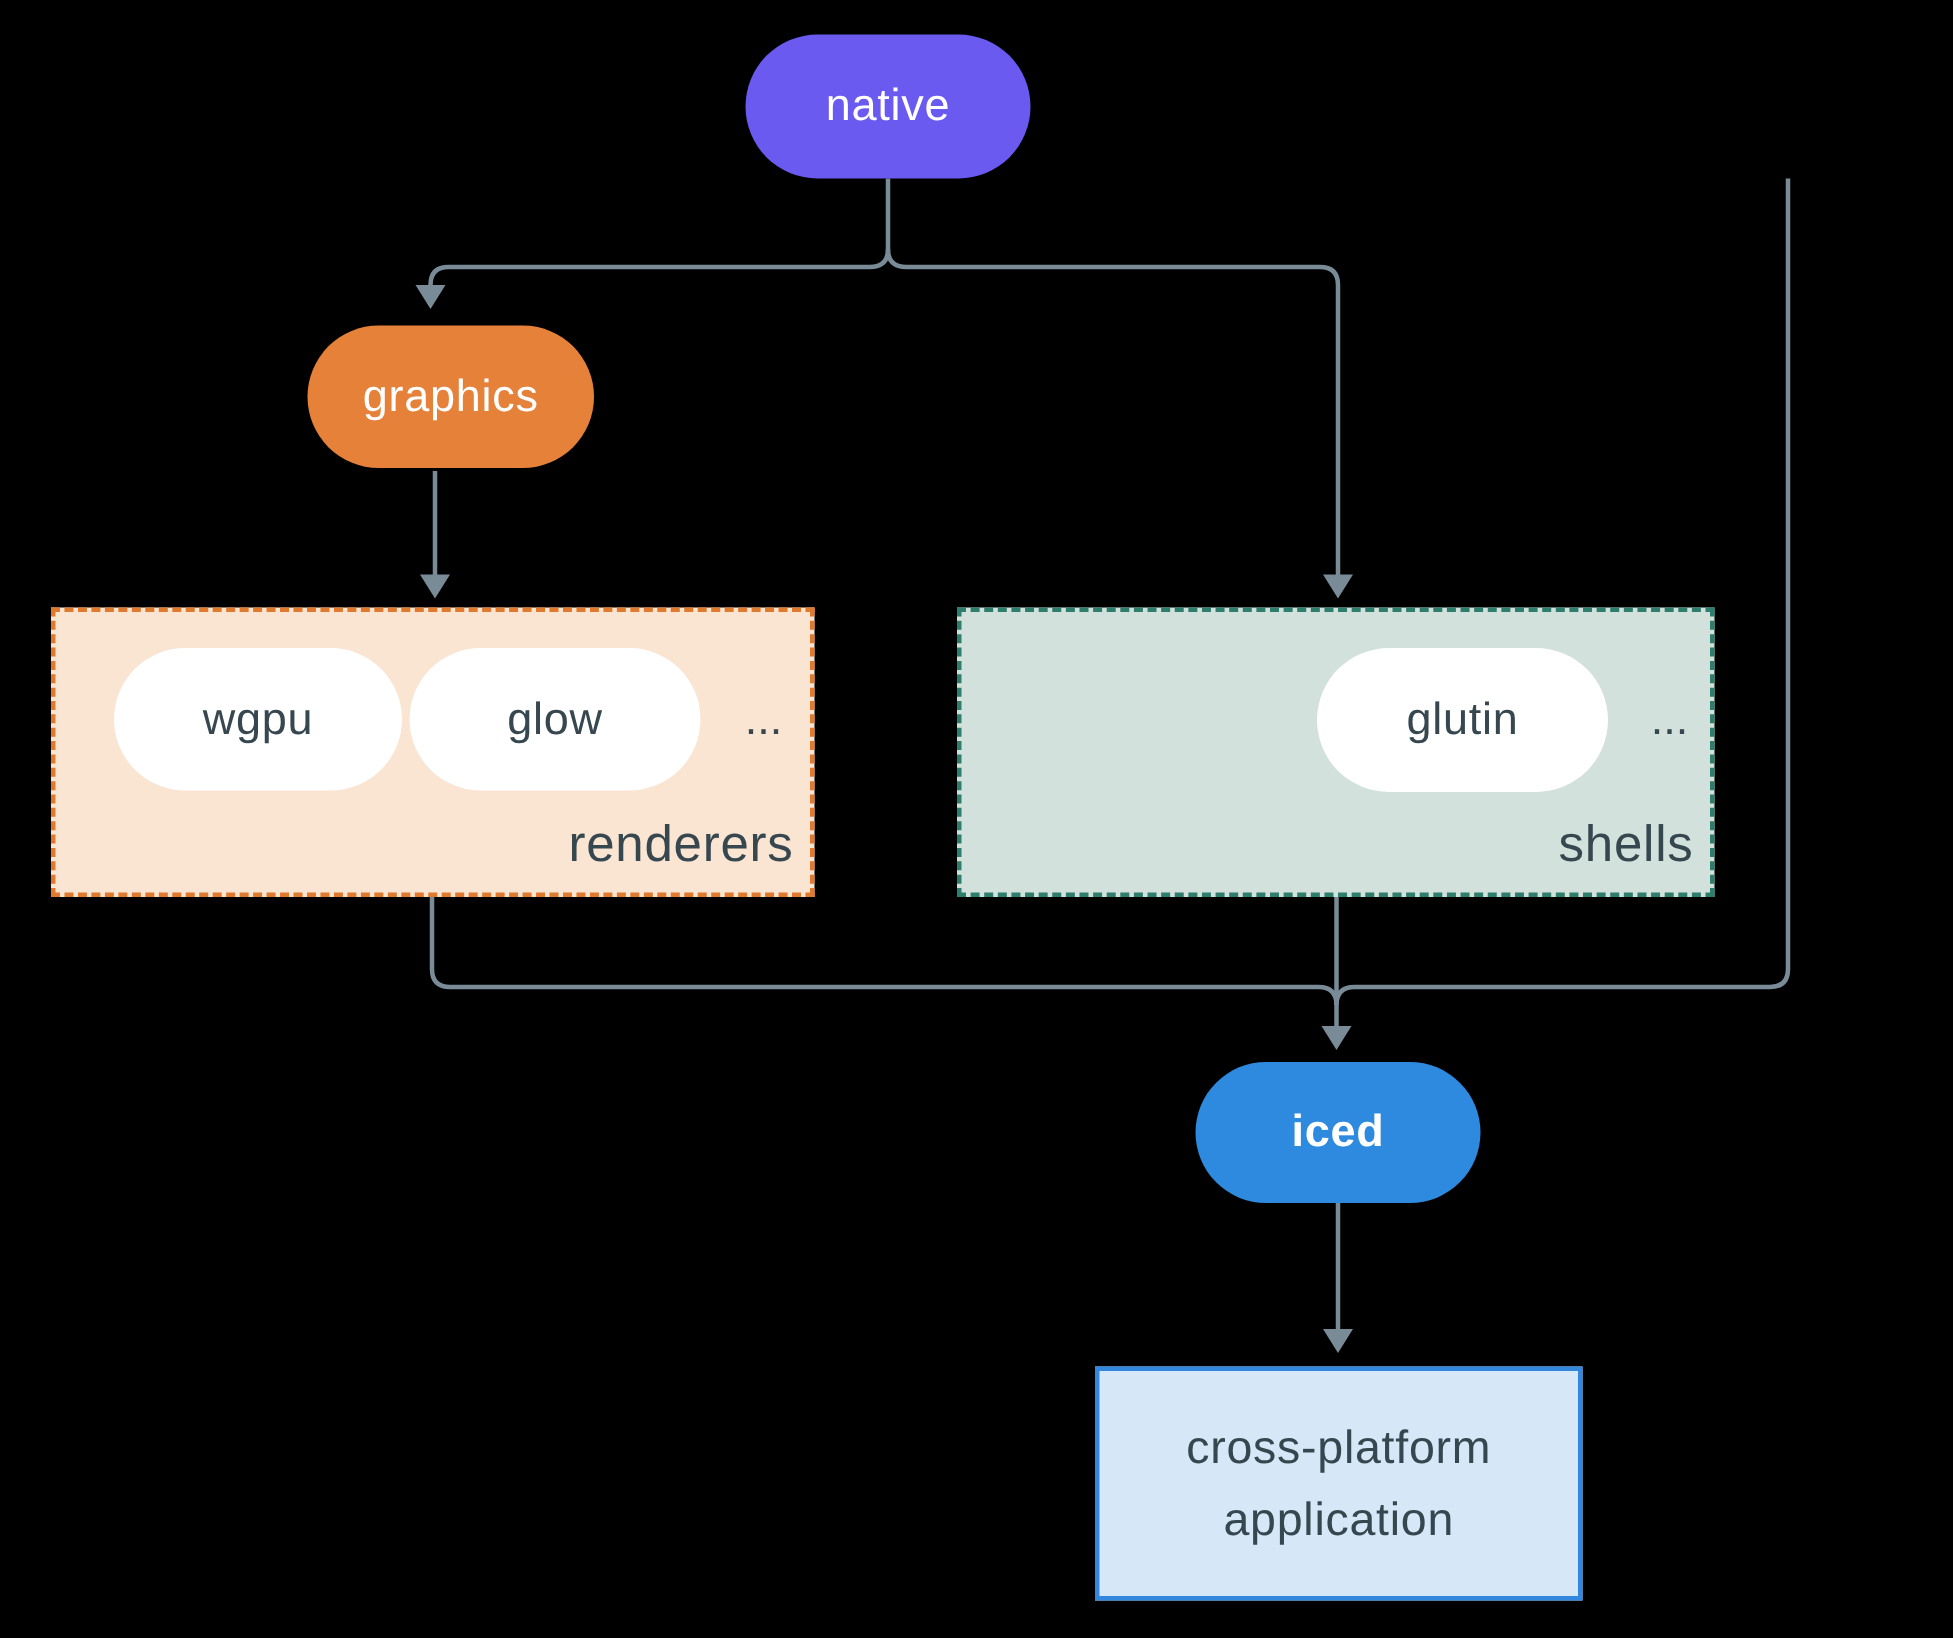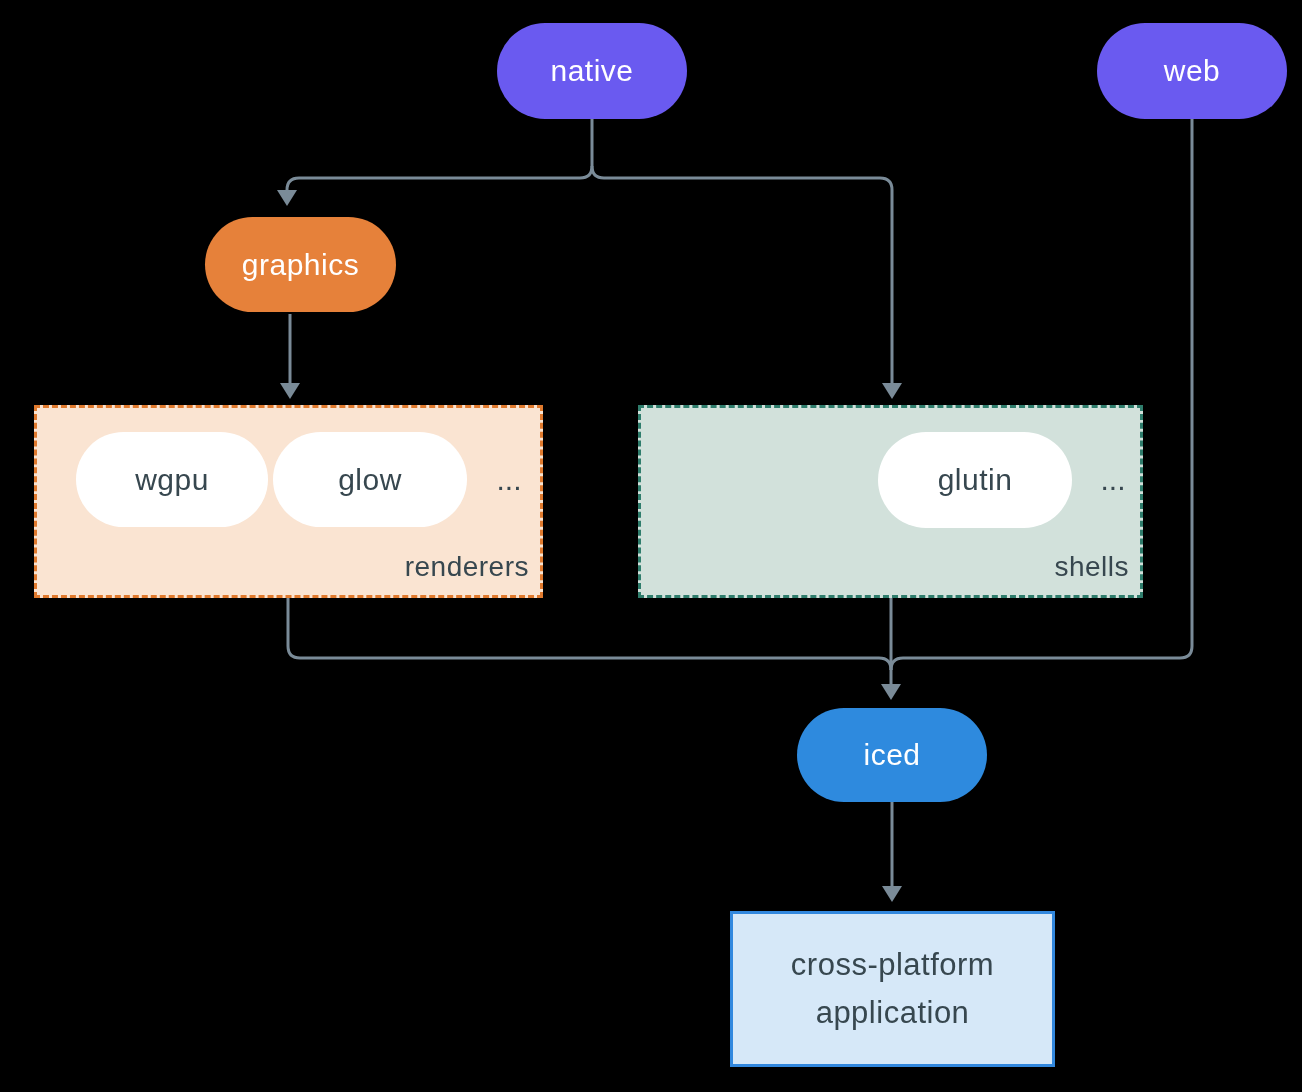--- a/index.html
+++ b/index.html
@@ -47,21 +47,21 @@
   .group {
     position: absolute;
     box-sizing: border-box;
     border-width: 3px;
     border-style: dashed;
   }
   .group-label {
     position: absolute;
     right: 11px;
     bottom: 12px;
-    font-size: 28px;
+    font-size: 34px;
     color: #37474F;
     letter-spacing: 0.5px;
   }
   .ellipsis {
     position: absolute;
     font-size: 30px;
     color: #37474F;
     display: flex;
     align-items: center;
     justify-content: center;
@@ -106,23 +106,20 @@
     <polygon points="871,684 891,684 881,700" style="fill: rgb(122, 139, 152);"></polygon>
 
     <path d="M 882 802 L 882 888" style="stroke: rgb(122, 139, 152);"></path>
     <polygon points="872,886 892,886 882,902" style="fill: rgb(122, 139, 152);"></polygon>
   </svg>
 
   <div class="pill colored" style="left: 487px; top: 23px; width: 190px; height: 96px; background-color: rgb(106, 90, 240);">
     <span>native</span>
   </div>
 
-  <div class="pill colored" style="left: 1087px; top: 23px; width: 190px; height: 96px; background-color: rgb(106, 90, 240);">
-    <span>web</span>
-  </div>
 
   <div class="pill colored" style="left: 195px; top: 217px; width: 191px; height: 95px; background-color: rgb(230, 129, 58);">
     <span>graphics</span>
   </div>
 
   <div class="group" style="left: 24px; top: 405px; width: 509px; height: 193px; background-color: rgb(250, 228, 210); border-color: rgb(224, 122, 46);">
     <div class="pill white" style="left:39px; top:24px; width:192px; height:95px;">
       <span>wgpu</span>
     </div>
     <div class="pill white" style="left:236px; top:24px; width:194px; height:95px;">
@@ -133,21 +130,21 @@
   </div>
 
   <div class="group" style="left: 628px; top: 405px; width: 505px; height: 193px; background-color: rgb(210, 225, 219); border-color: rgb(47, 125, 108);">
     <div class="pill white" style="left:237px; top:24px; width:194px; height:96px;">
       <span>glutin</span>
     </div>
     <div class="ellipsis" style="left:447px; top:24px; width:50px; height:96px;">...</div>
     <div class="group-label">shells</div>
   </div>
 
-  <div class="pill colored" style="left: 787px; top: 708px; width: 190px; height: 94px; background-color: rgb(46, 138, 222);">
+  <div class="pill colored" style="left: 787px; top: 708px; width: 190px; height: 94px; background-color: rgb(46, 138, 222); font-weight: bold;">
     <span>iced</span>
   </div>
 
   <div class="app-box" style="left: 720px; top: 911px; width: 325px; height: 156px; background-color: rgb(214, 232, 248); border-color: rgb(50, 136, 222); color: rgb(55, 71, 79);">
     <span>cross-platform</span>
     <span>application</span>
   </div>
 
 </div>
 

